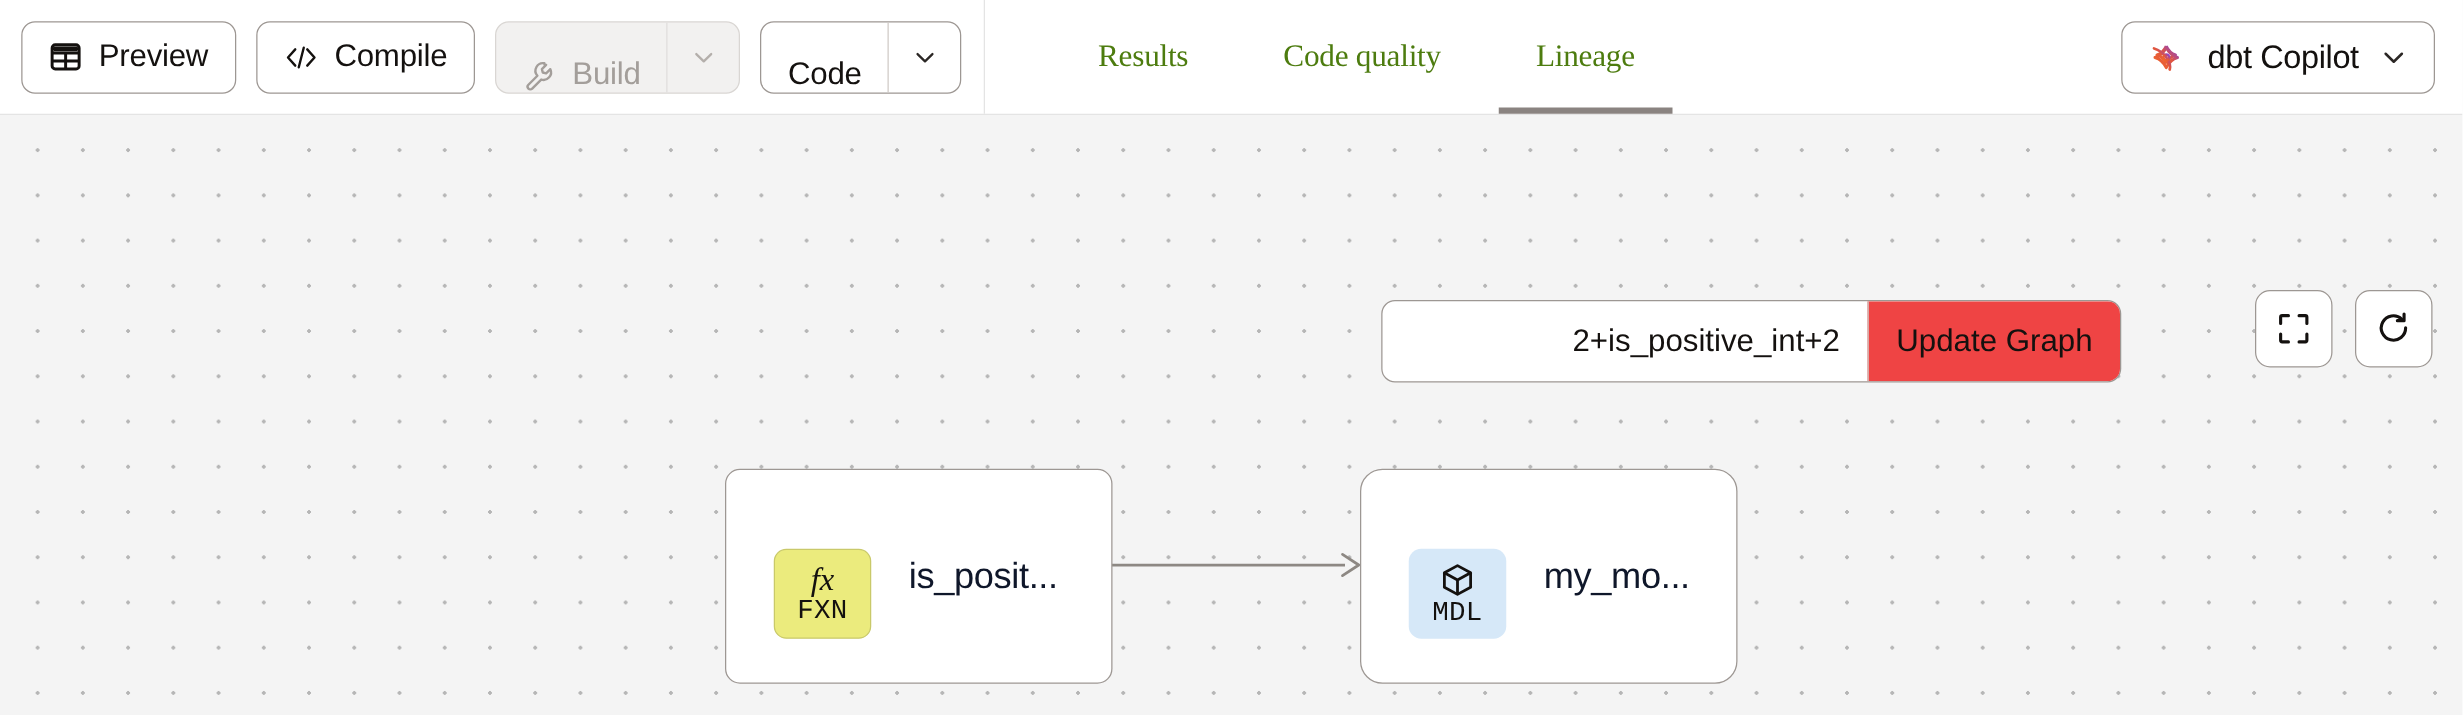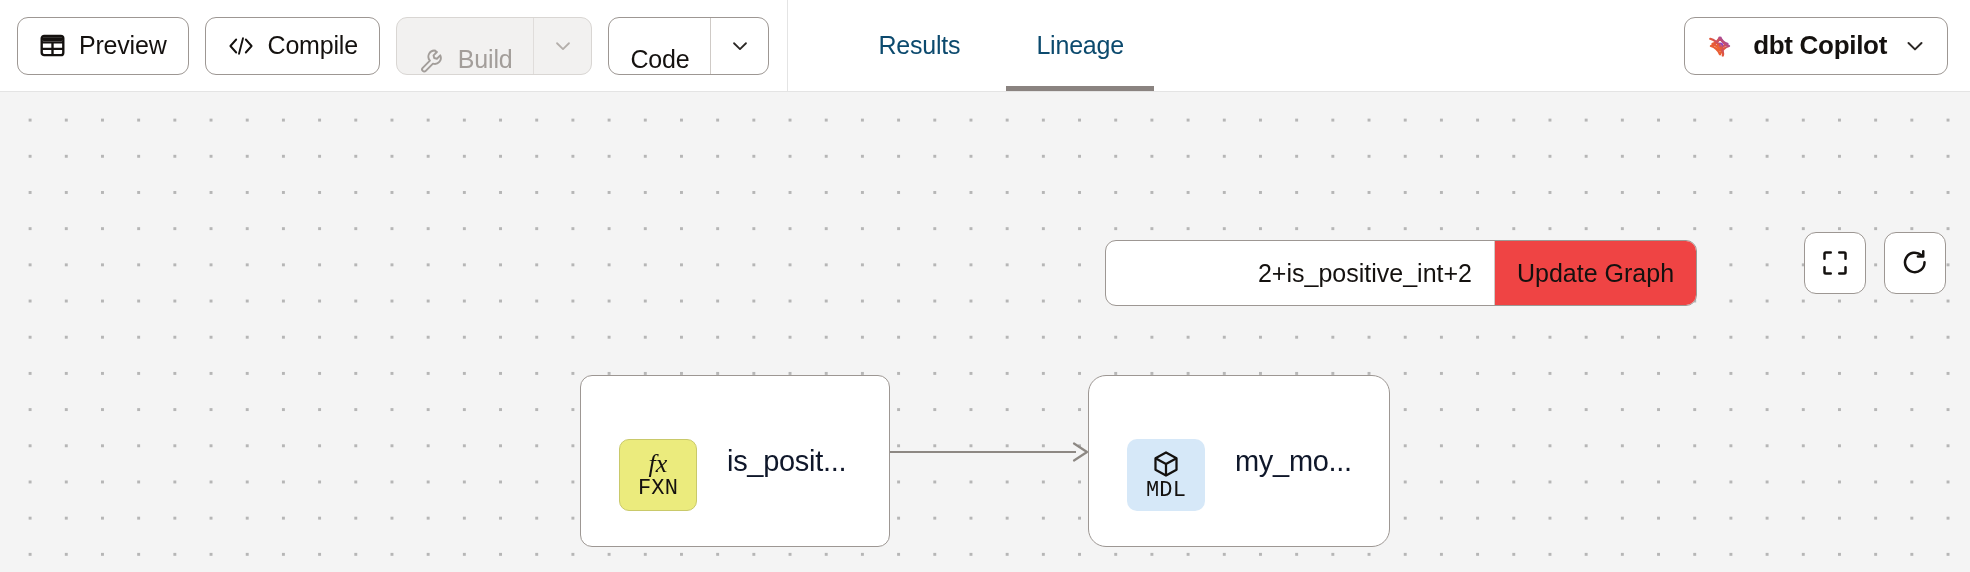--- a/index.html
+++ b/index.html
@@ -114,24 +114,25 @@
     padding-left: 52px;
     gap: 0;
   }
   .tab {
     position: relative;
     height: 100%;
     display: flex;
     align-items: center;
     padding: 0 38px;
     font-size: 25px;
-    color: #0c4a6e;
+    color: #4d7c0f;
     cursor: pointer;
     white-space: nowrap;
     letter-spacing: -0.2px;
+    font-family: Liberation Serif, serif;
   }
   .tab.active::after {
     content: "";
     position: absolute;
     left: 8px;
     right: 8px;
     bottom: 0;
     height: 5px;
     background: #8a8380;
   }
@@ -149,21 +150,21 @@
     border-radius: 11px;
     background: #ffffff;
     display: flex;
     align-items: center;
     gap: 16px;
     padding: 0 20px 0 18px;
     cursor: pointer;
   }
   .copilot-label {
     font-size: 26px;
-    font-weight: bold;
+    font-weight: normal;
     color: #14110f;
     letter-spacing: -0.3px;
   }
 
   
   .canvas {
     position: relative;
     flex: 1 1 auto;
     background-color: #f4f4f4;
     background-image: radial-gradient(#b6b6b6 1.4px, transparent 1.5px);
@@ -346,20 +347,23 @@
         </div>
       </div>
     </div>
 
     <div class="header-divider"></div>
 
     <div class="tabs">
       <div class="tab">
         <span>Results</span>
       </div>
+      <div class="tab">
+        <span>Code quality</span>
+      </div>
       <div class="tab active">
         <span>Lineage</span>
       </div>
     </div>
 
     <div class="copilot-wrap">
       <div class="copilot-btn">
         <span class="icon">
           <svg width="34" height="34" viewBox="0 0 32 32" fill="none">
             <defs>

